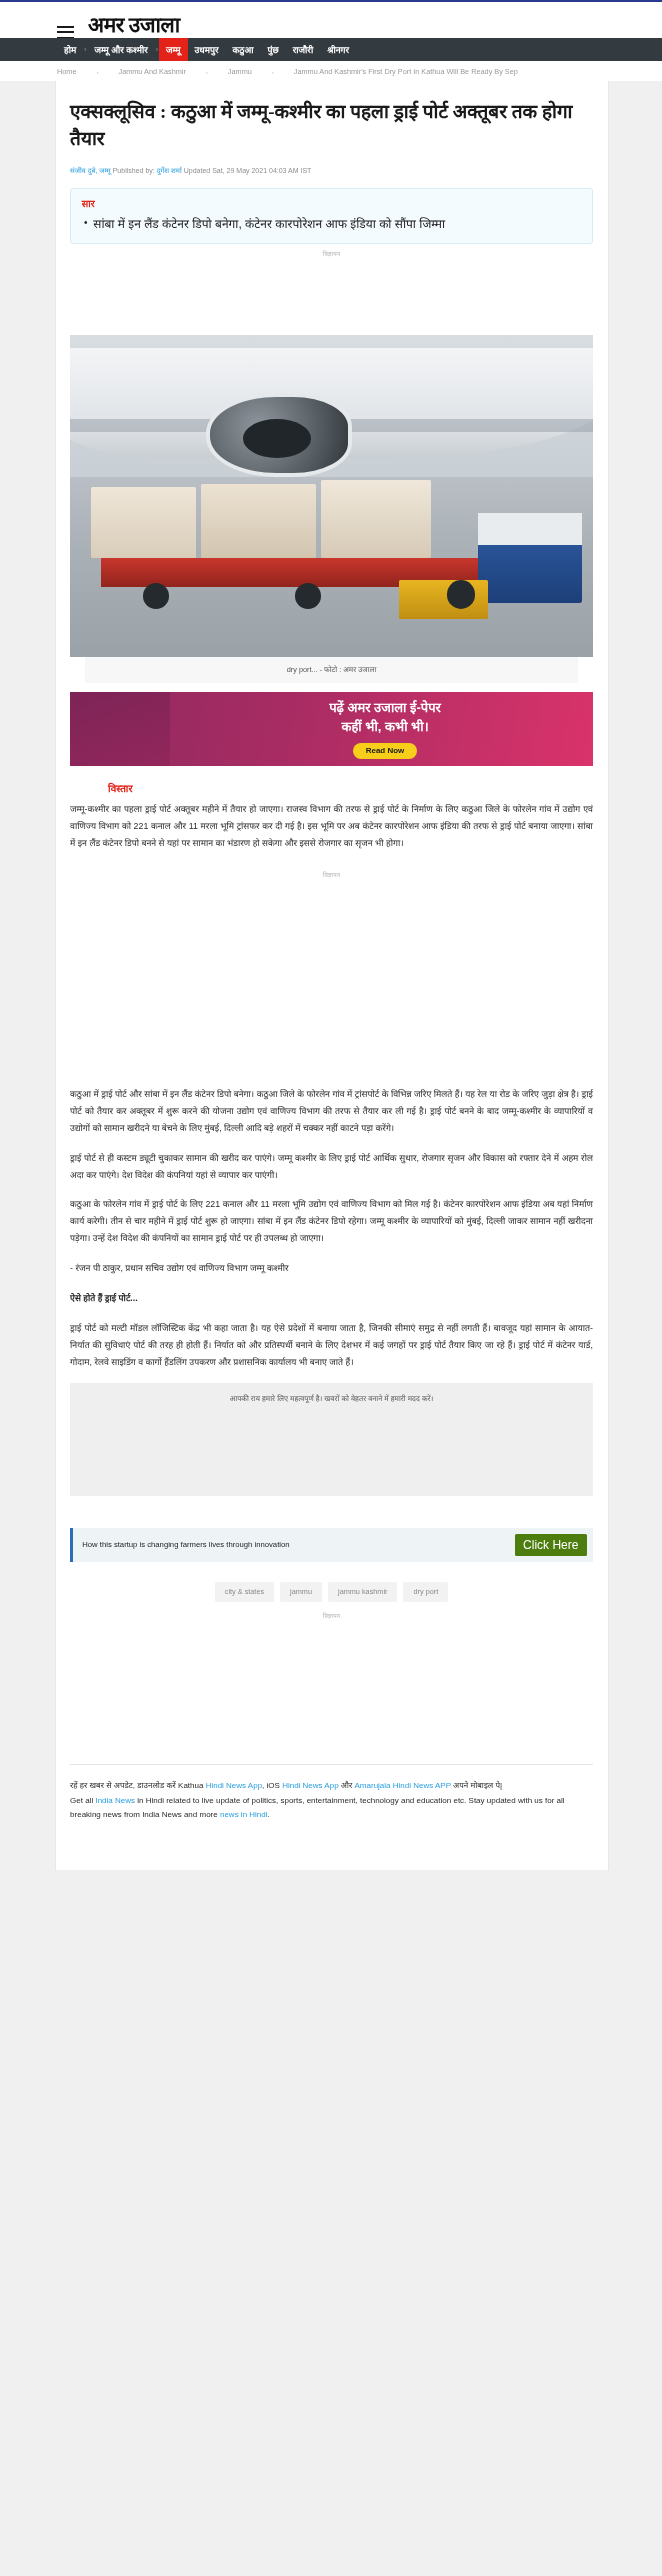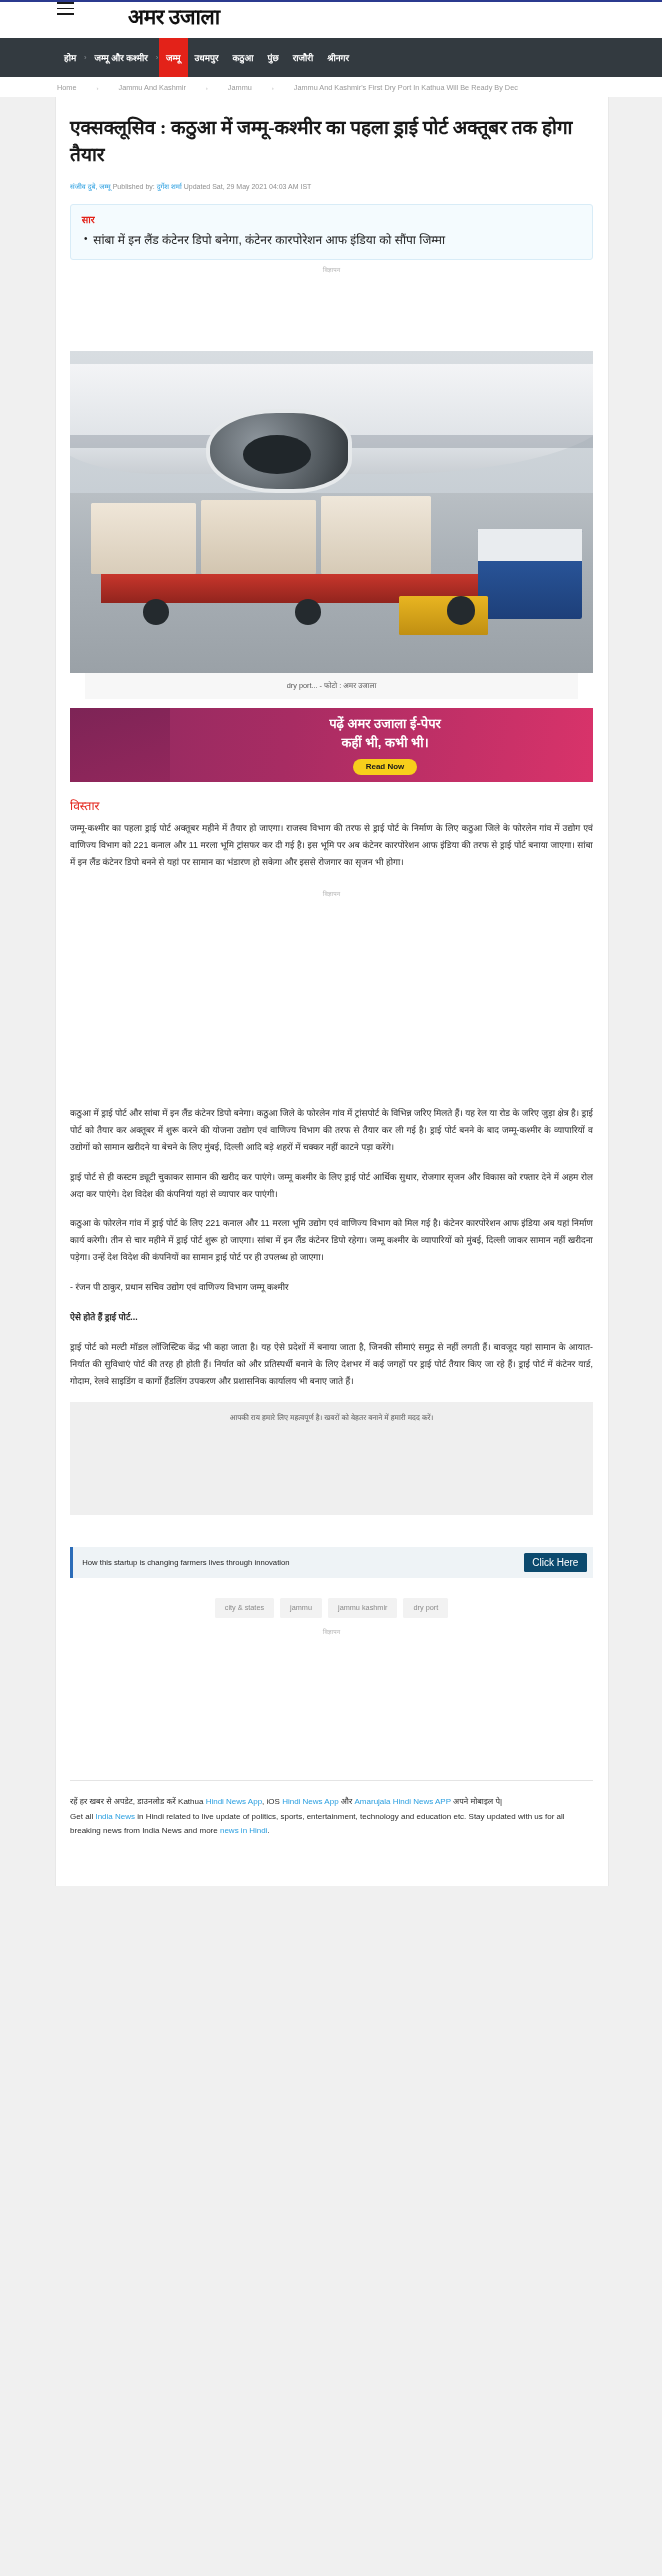--- a/index.html
+++ b/index.html
@@ -14,42 +14,41 @@
     background: #f0f0f0;
     position: relative;
   }
   .topline { height: 2.3px; background: #2b3a8f; }
 
   
   .header {
     background: #ffffff;
     height: 36px;
     display: flex;
-    align-items: flex-start;
+    align-items: flex-end;
     padding-left: 57px;
-    gap: 40px;
   }
   .hamburger {
     width: 17px; height: 12.3px;
     display: flex; flex-direction: column; justify-content: space-between;
     cursor: pointer; margin-right: 14px;
   }
   .hamburger span { display:block; height: 1.5px; background: #1a1a1a; width: 100%; }
   .brand {
     font-family: "Liberation Serif", "DejaVu Serif", serif;
     font-weight: bold;
     font-size: 21px;
     letter-spacing: -0.4px;
     color: #111;
   }
 
   
   .navbar {
     background: #333a40;
-    height: 39px;
+    height: 23px;
     display: flex;
     align-items: stretch;
     padding-left: 57px;
     font-size: 8.8px;
   }
   .nav-item {
     display: flex; align-items: center;
     padding: 0 7px;
     color: #ffffff;
     white-space: nowrap;
@@ -234,22 +233,23 @@
     border:none; border-radius: 10px;
     padding: 3.8px 12.3px; cursor:pointer;
   }
   .epaper-left-shape {
     position:absolute; left:0; top:0; bottom:0; width: 100px;
     background: linear-gradient(160deg, #7d2456, #93275c);
   }
 
   
   .vistaar {
-    color:#e32219; font-weight:normal; font-size: 12px;
+    color:#e32219; font-weight:bold; font-size: 10px;
     padding: 15.3px 14.6px 6.1px 14.6px;
+    margin-left: 38px;
   }
   p.body {
     font-size: 8.8px;
     line-height: 1.92;
     color: #2b2b2b;
     padding: 0 14.6px;
     margin-bottom: 13px;
     text-align: justify;
   }
   p.body.sub { font-weight: bold; }
@@ -272,22 +272,22 @@
   
   .promo {
     margin: 10.7px 14.6px 0 14.6px;
     background:#eef3f6;
     border-left: 3.1px solid #2b6cb8;
     display:flex; align-items:center; justify-content:space-between;
     padding: 6.1px 6.1px 6.1px 9.2px;
   }
   .promo-text { font-size: 7.7px; color:#1f1f1f; }
   .promo-btn {
-    background:#0c4a6e; color:#fff; border:none;
-    font-size: 10px; padding: 3.8px 8.4px; cursor:pointer;
+    background:#4d7c0f; color:#fff; border:none;
+    font-size: 12px; padding: 3.8px 8.4px; cursor:pointer;
     border-radius:1.5px;
   }
 
   
   .tags {
     display:flex; gap: 6px; justify-content:center;
     padding: 20px 14.6px 4.6px 14.6px;
     flex-wrap: wrap;
   }
   .tag {
@@ -340,21 +340,21 @@
     <div class="nav-item">श्रीनगर</div>
   </div>
 
   <div class="breadcrumb">
     <span class="crumb">Home</span>
     <span class="sep">›</span>
     <span class="crumb">Jammu And Kashmir</span>
     <span class="sep">›</span>
     <span class="crumb">Jammu</span>
     <span class="sep">›</span>
-    <span class="crumb">Jammu And Kashmir's First Dry Port In Kathua Will Be Ready By Dec</span>
+    <span class="crumb">Jammu And Kashmir's First Dry Port In Kathua Will Be Ready By Sep</span>
   </div>
 
   <div class="shell">
   <div class="article">
 
     <h1 class="headline pad">एक्सक्लूसिव : कठुआ में जम्मू-कश्मीर का पहला ड्राई पोर्ट अक्तूबर तक होगा तैयार</h1>
 
     <div class="byline pad">
       <a>संजीव दुबे, जम्मू</a>
       <span class="lbl">Published by:</span>

